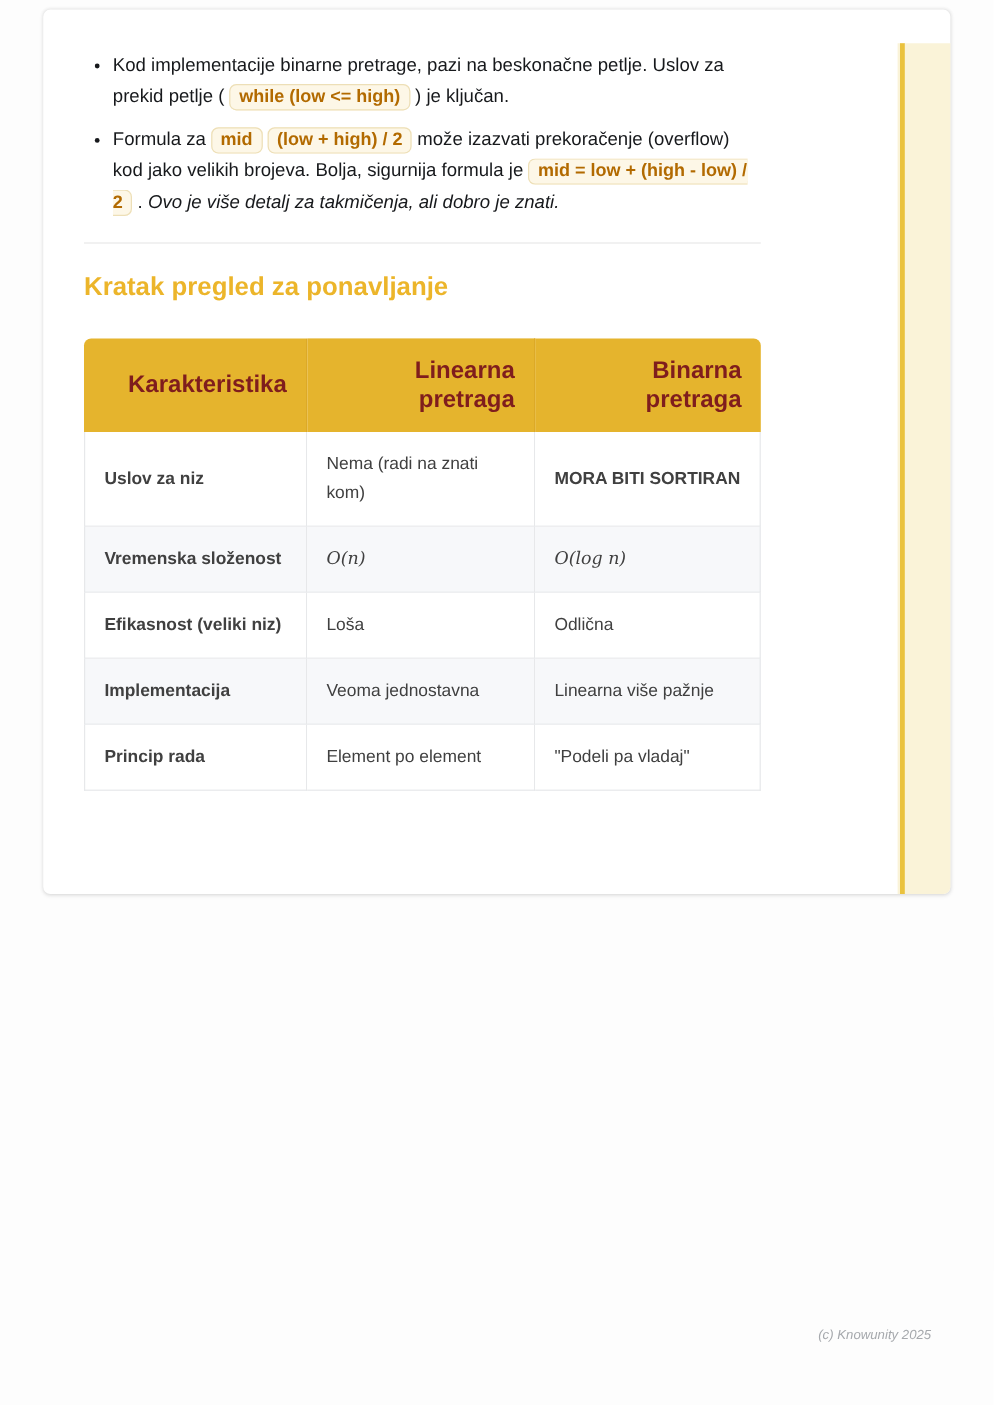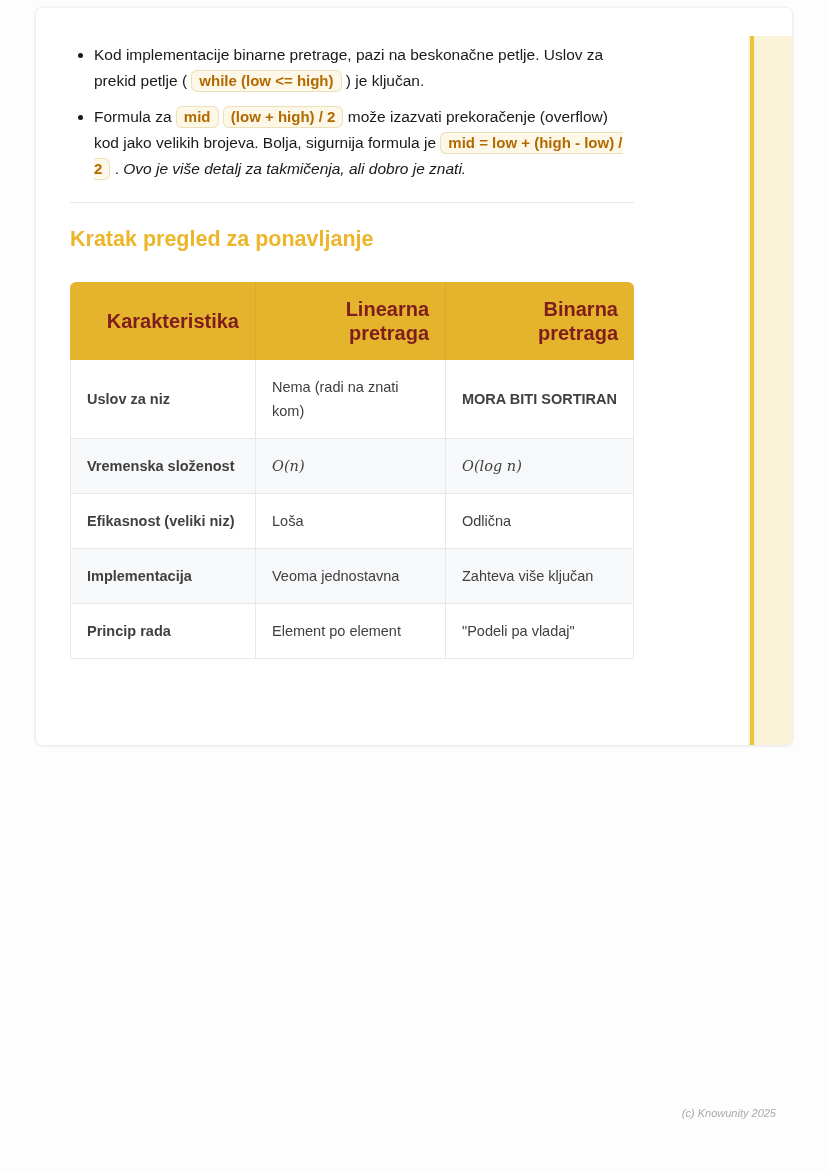--- a/index.html
+++ b/index.html
@@ -156,21 +156,21 @@
             <td class="cell-math">O(log n)</td>
           </tr>
           <tr>
             <td class="cell-bold">Efikasnost (veliki niz)</td>
             <td class="cell-normal">Loša</td>
             <td class="cell-normal">Odlična</td>
           </tr>
           <tr>
             <td class="cell-bold">Implementacija</td>
             <td class="cell-normal">Veoma jednostavna</td>
-            <td class="cell-normal">Zahteva više ključan</td>
+            <td class="cell-normal">Linearna više pažnje</td>
           </tr>
           <tr>
             <td class="cell-bold">Princip rada</td>
             <td class="cell-normal">Element po element</td>
             <td class="cell-normal">"Podeli pa vladaj"</td>
           </tr>
         </tbody>
     </table>
   </div>
 </div>

